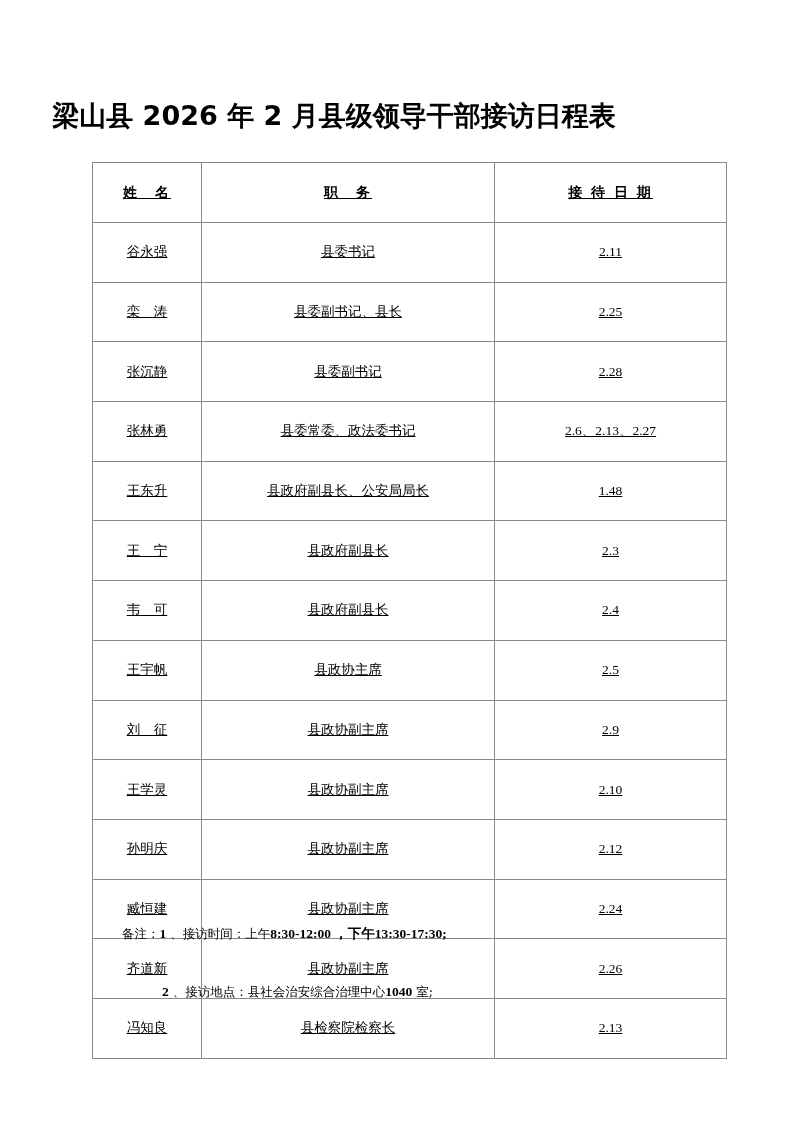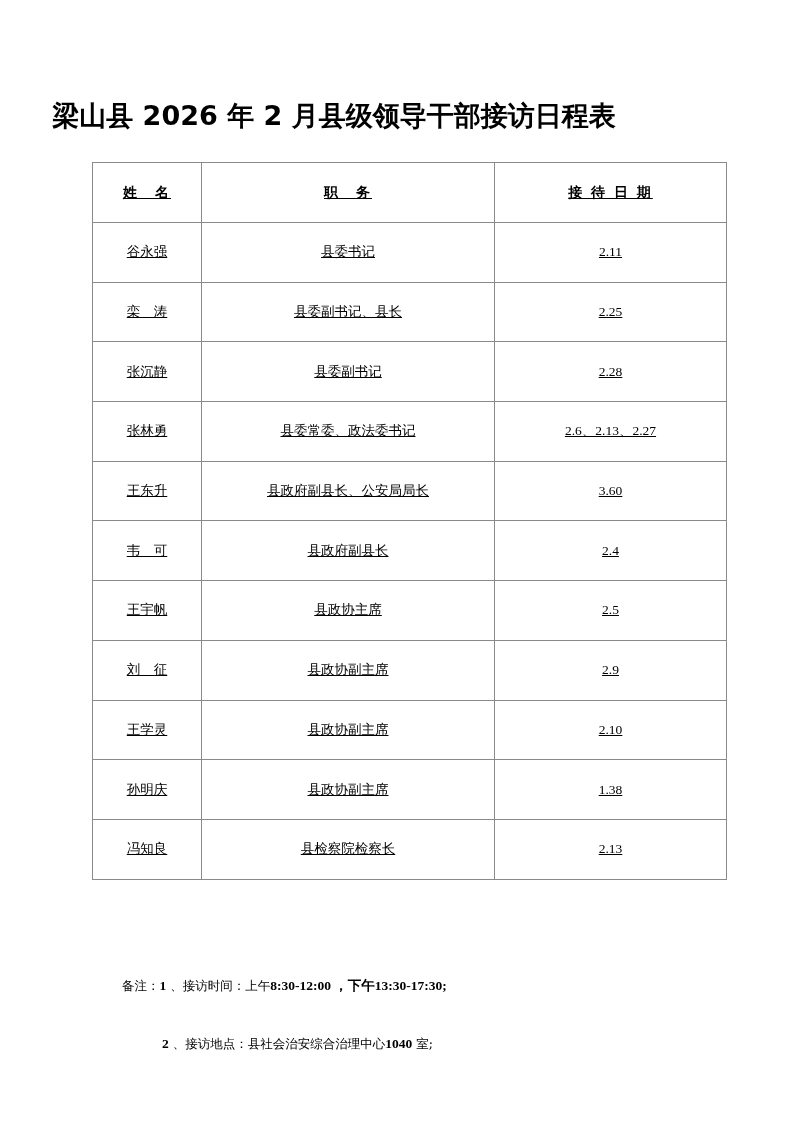--- a/index.html
+++ b/index.html
@@ -60,21 +60,21 @@
       font-weight: bold;
       font-size: 14px;
     }
     td.name, td.pos {
       font-family: "DejaVu Serif", "Liberation Serif", serif;
       font-size: 13px;
     }
     .notes {
       position: absolute;
       left: 122px;
-      top: 978px;
+      top: 926px;
       font-size: 12.5px;
       line-height: 16px;
       font-family: "DejaVu Serif", "Liberation Serif", serif;
     }
     .notes .line2 {
       position: absolute;
       left: 40px;
       top: 38px;
       white-space: nowrap;
       margin-top: 20px;
@@ -117,21 +117,26 @@
       <td class="date">2.28</td>
     </tr>
     <tr>
       <td class="name">张林勇</td>
       <td class="pos">县委常委、政法委书记</td>
       <td class="date">2.6、2.13、2.27</td>
     </tr>
     <tr>
       <td class="name">王东升</td>
       <td class="pos">县政府副县长、公安局局长</td>
-      <td class="date">3.60</td>
+      <td class="date">1.48</td>
+    </tr>
+    <tr>
+      <td class="name">王　宁</td>
+      <td class="pos">县政府副县长</td>
+      <td class="date">2.3</td>
     </tr>
     <tr>
       <td class="name">韦　可</td>
       <td class="pos">县政府副县长</td>
       <td class="date">2.4</td>
     </tr>
     <tr>
       <td class="name">王宇帆</td>
       <td class="pos">县政协主席</td>
       <td class="date">2.5</td>
@@ -142,21 +147,31 @@
       <td class="date">2.9</td>
     </tr>
     <tr>
       <td class="name">王学灵</td>
       <td class="pos">县政协副主席</td>
       <td class="date">2.10</td>
     </tr>
     <tr>
       <td class="name">孙明庆</td>
       <td class="pos">县政协副主席</td>
-      <td class="date">1.38</td>
+      <td class="date">2.12</td>
+    </tr>
+    <tr>
+      <td class="name">臧恒建</td>
+      <td class="pos">县政协副主席</td>
+      <td class="date">2.24</td>
+    </tr>
+    <tr>
+      <td class="name">齐道新</td>
+      <td class="pos">县政协副主席</td>
+      <td class="date">2.26</td>
     </tr>
     <tr>
       <td class="name">冯知良</td>
       <td class="pos">县检察院检察长</td>
       <td class="date">2.13</td>
     </tr>
   </tbody>
 </table>
 
 <div class="notes">

